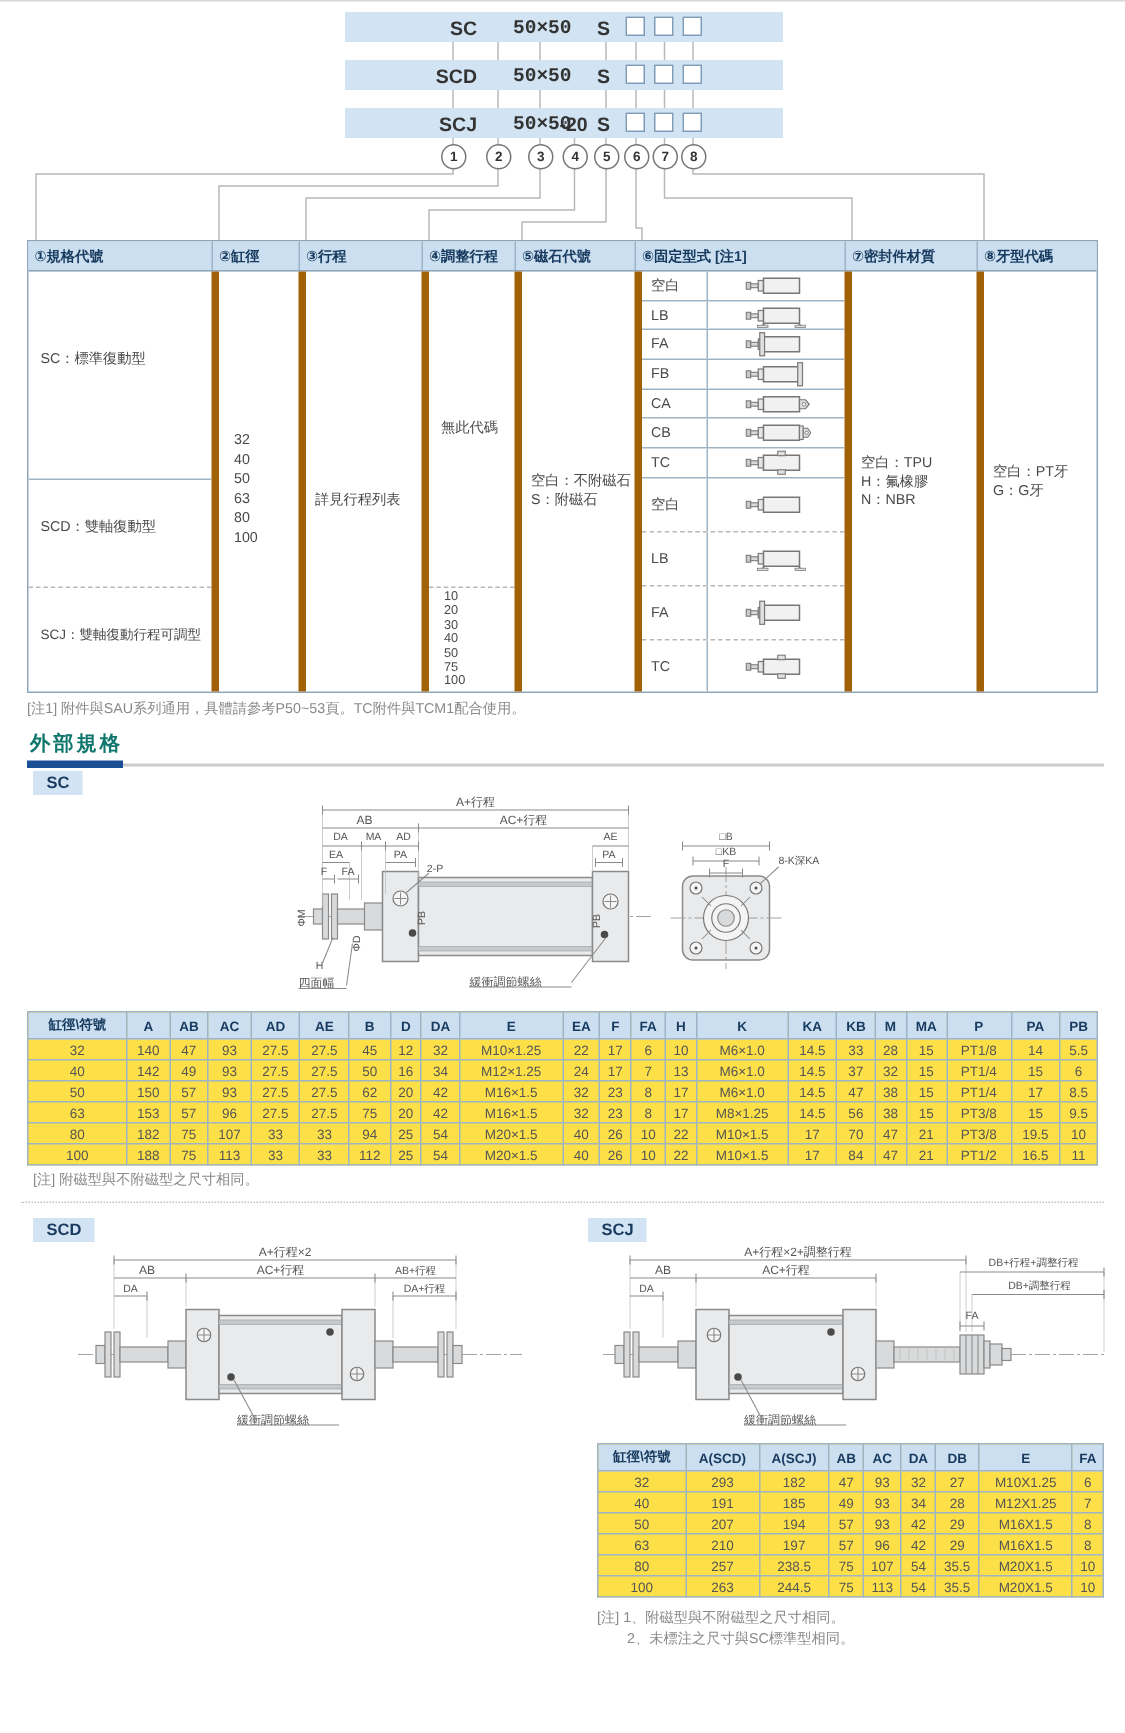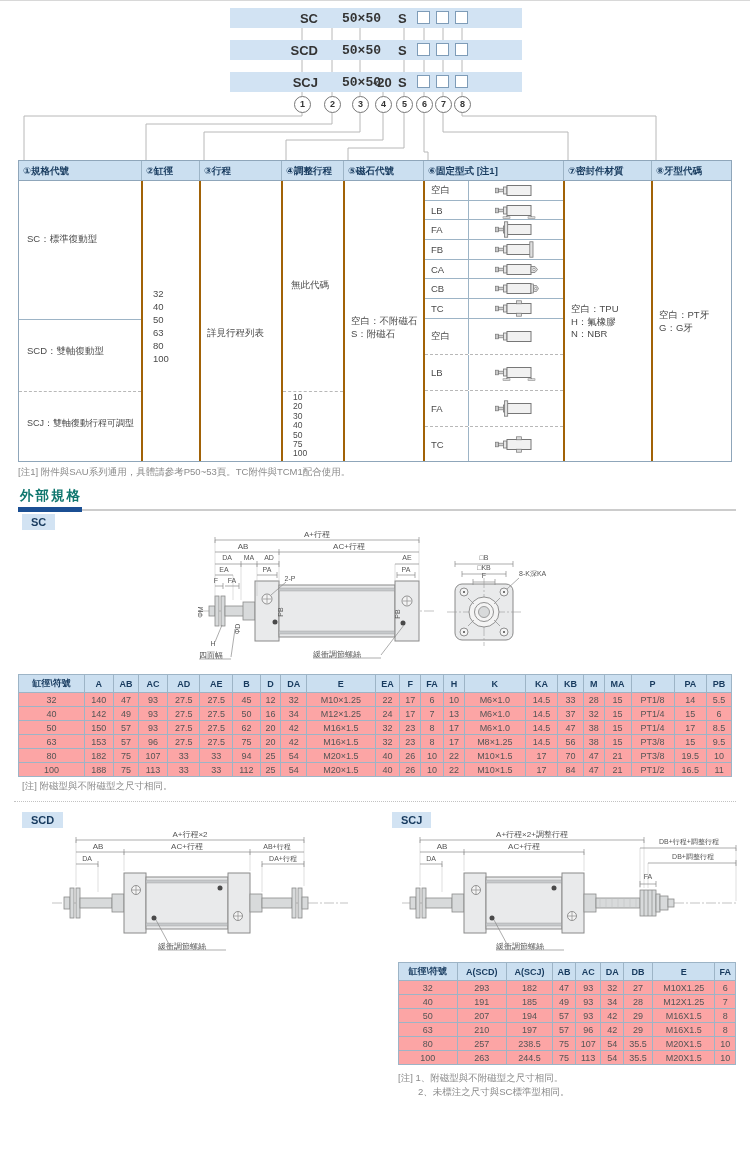--- a/index.html
+++ b/index.html
@@ -20,21 +20,21 @@
   .circ{position:absolute;top:96px;width:15px;height:15px;border:1px solid #777;border-radius:50%;
         background:#fff;font-size:9px;line-height:15px;font-weight:bold;text-align:center;color:#333;}
   
   .otable{position:absolute;left:18px;top:160px;width:714px;height:302px;border:1px solid #8fa6ba;
           box-sizing:border-box;background:#fff;}
   .ohead{display:flex;height:20px;background:#cbdff0;border-bottom:1px solid #8fa6ba;box-sizing:border-box;}
   .ohead div{box-sizing:border-box;padding:4px 0 0 4px;font-size:9.5px;font-weight:bold;color:#173a5e;
              border-left:1px solid #9db4c6;overflow:hidden;white-space:nowrap;}
   .ohead div:first-child{border-left:none;}
   .obody{display:flex;height:280px;}
-  .ocol{position:relative;box-sizing:border-box;border-left:2px solid #a16207;overflow:hidden;}
+  .ocol{position:relative;box-sizing:border-box;border-left:5px solid #a16207;overflow:hidden;}
   .ocol:first-child{border-left:none;}
   .w1{width:122px;} .w2{width:58px;} .w3{width:82px;} .w4{width:62px;}
   .w5{width:80px;padding-left:20px;} .w6{width:140px;} .w7{width:88px;} .w8{width:62px;}
   .spec{position:absolute;left:8px;font-size:9.5px;white-space:nowrap;}
   .spec1{top:52px;} .spec2{top:164px;} .spec3{top:236px;font-size:9px;}
   .sol{position:absolute;left:0;right:0;top:138px;border-top:1px solid #9db4c6;}
   .dsh{position:absolute;left:0;right:0;top:210px;border-top:1px dashed #b8b8b8;}
   .borelist{padding:106px 0 0 10px;font-size:9.5px;line-height:13px;}
   .stroketext{position:absolute;top:146px;left:6px;font-size:9.5px;}
   .nonetext{position:absolute;top:98px;left:8px;font-size:9.5px;}
@@ -62,21 +62,21 @@
   .out{stroke:#8a8a8a;stroke-width:1;fill:#e9eaeb;}
   .out2{stroke:#8a8a8a;stroke-width:0.8;fill:#d8dadb;}
   .tie{fill:#c6c9cb;stroke:#9a9a9a;stroke-width:0.4;}
   .cl{stroke:#9a9a9a;stroke-width:0.6;stroke-dasharray:10 2 2 2;fill:none;}
   .dtext{font-size:8px;fill:#555;text-anchor:middle;}
   .dtexts{font-size:7px;fill:#555;text-anchor:middle;}
   .dtextl{font-size:8px;fill:#555;text-anchor:start;}
   .dot{fill:#4a4a4a;}
   .portc{fill:#f4f4f4;stroke:#777;stroke-width:0.8;}
   
-  .dim{position:absolute;border-collapse:collapse;background:#fca5a5;}
+  .dim{position:absolute;border-collapse:collapse;background:#fde047;}
   .dim th{background:#cbdff0;color:#173a5e;font-weight:bold;font-size:9px;border:1px solid #9db4c6;padding:2px 1px;white-space:nowrap;}
   .dim td{font-size:9px;color:#555;text-align:center;border:1px solid #9db4c6;padding:1.5px 1px;white-space:nowrap;}
   .t1{left:18px;top:674px;width:714px;}
   .t2{left:398px;top:962px;width:338px;}
 </style>
 </head>
 <body>
 
 <div class="page">
   <div class="topline"></div>

